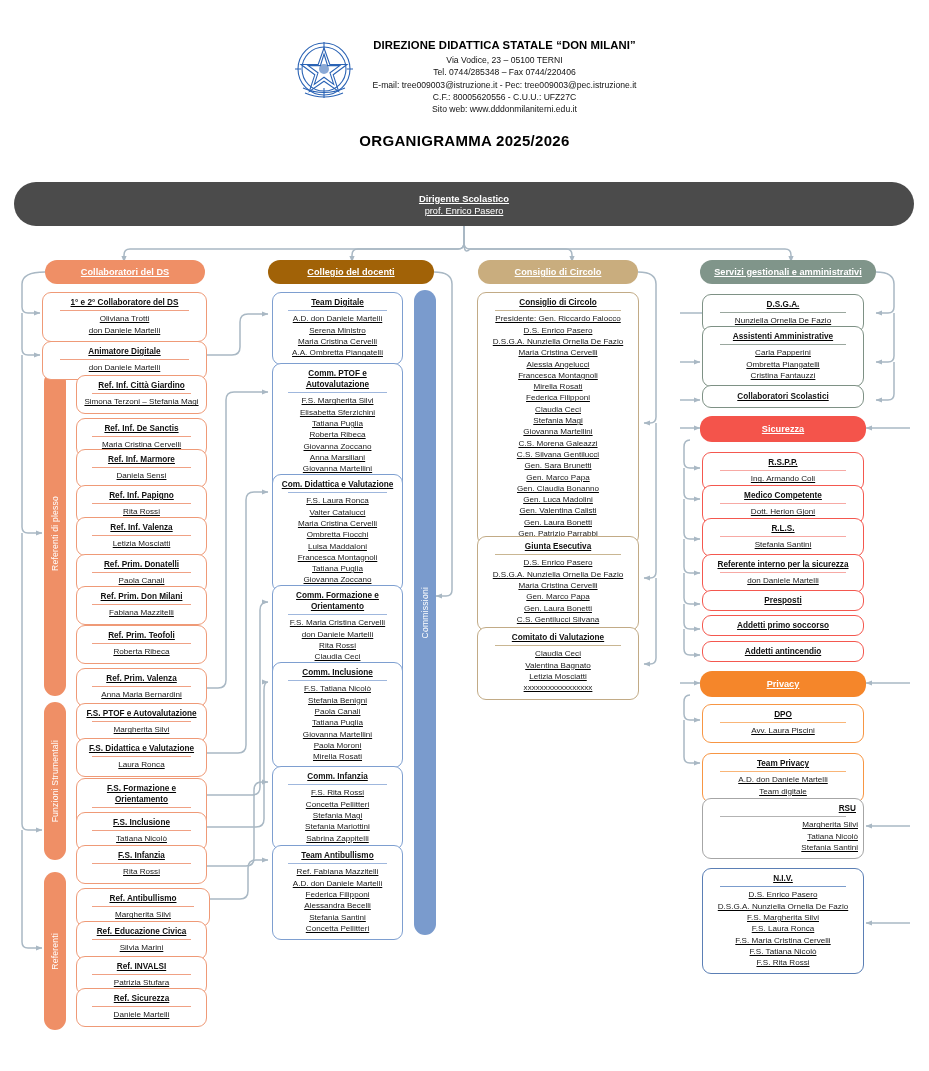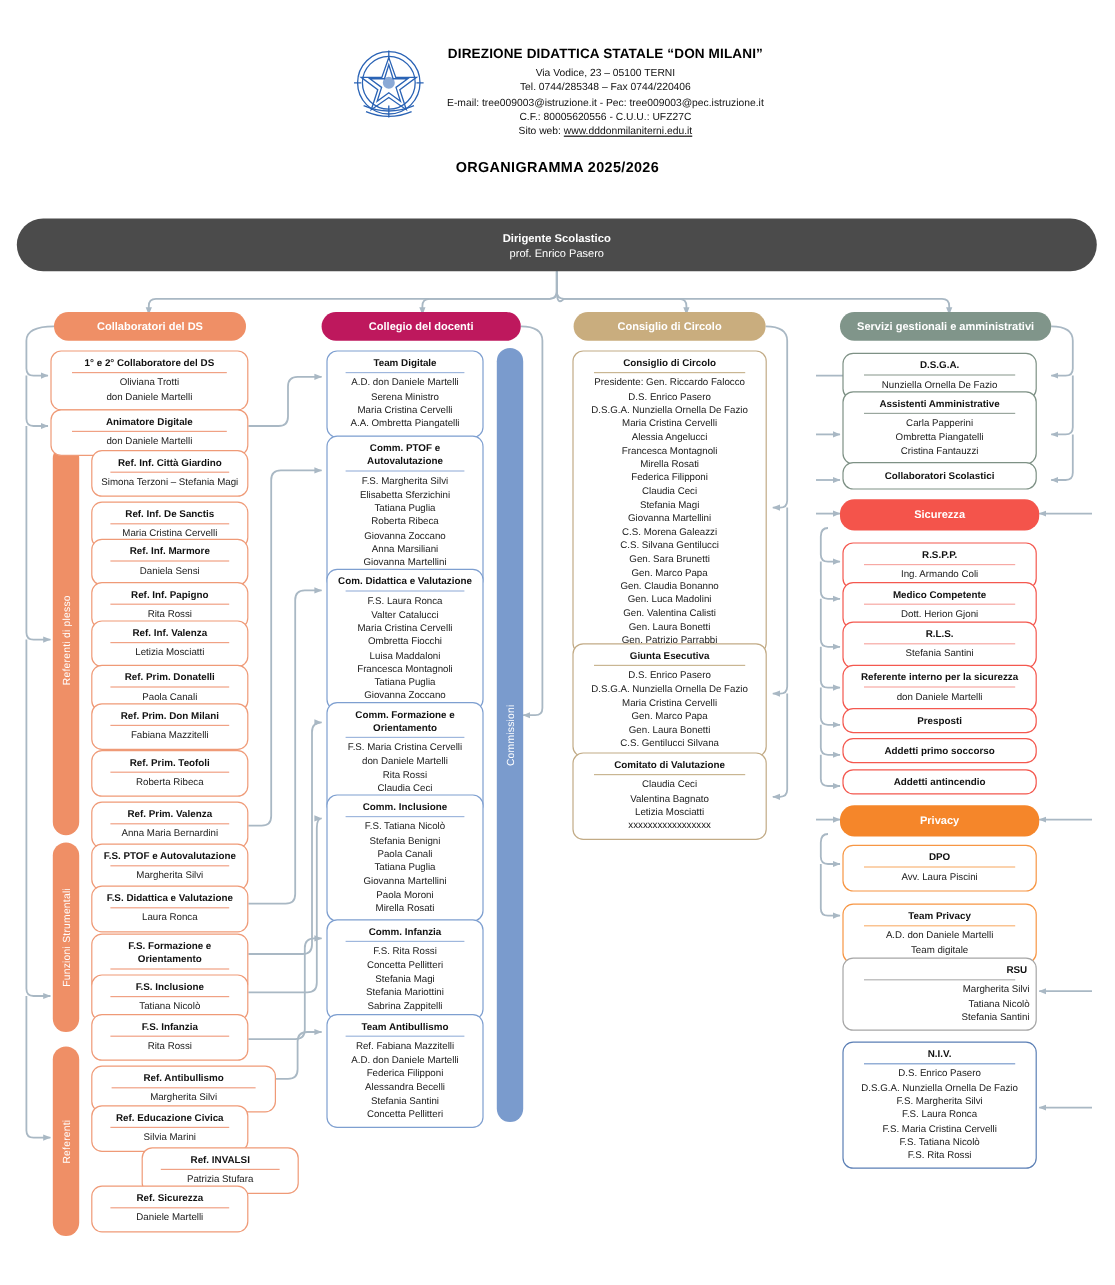--- a/index.html
+++ b/index.html
@@ -41,34 +41,34 @@
     font-weight: bold;
     letter-spacing: .1px;
     color: #000;
     margin-bottom: 3px;
   }
   .lh-line {
     font-size: 8.6px;
     color: #111;
     line-height: 12.3px;
   }
-  .lh-link { text-decoration: underline; color: #111; margin-top: 48px; }
+  .lh-link { color: #111; margin-top: 48px; }
   .doc-title {
     position: absolute;
     left: 0; top: 132px;
     width: 929px;
     text-align: center;
-    font-size: 12px;
+    font-size: 15px;
     font-weight: bold;
     letter-spacing: .3px;
     color: #000;
   }
 
   
-  .node { position: absolute; z-index: 2; }
+  .node { position: absolute; z-index: 2; text-decoration: underline; }
 
   .ds-bar {
     left: 14px; top: 182px;
     width: 900px; height: 44px;
     background: #4b4b4b;
     border-radius: 22px;
     color: #fff;
     display: flex; flex-direction: column;
     align-items: center; justify-content: center;
     gap: 2px;
@@ -251,21 +251,21 @@
   </div>
 
   <div class="doc-title">ORGANIGRAMMA 2025/2026</div>
 
   <div class="node ds-bar">
     <div class="t1">Dirigente Scolastico</div>
     <div class="t2">prof. Enrico Pasero</div>
   </div>
 
   <div class="node pill" style="left:45px;top:260px;width:160px;background:#ef8f66;">Collaboratori del DS</div>
-  <div class="node pill" style="left:268px;top:260px;width:166px;background:#be185d;">Collegio del docenti</div>
+  <div class="node pill" style="left:268px;top:260px;width:166px;background:#a16207;">Collegio del docenti</div>
   <div class="node pill" style="left:478px;top:260px;width:160px;background:#c9ad7e;">Consiglio di Circolo</div>
   <div class="node pill" style="left:700px;top:416px;width:166px;height:26px;background:#f4544b;">Sicurezza</div>
   <div class="node pill" style="left:700px;top:260px;width:176px;background:#80958a;">Servizi gestionali e amministrativi</div>
   <div class="node pill" style="left:700px;top:671px;width:166px;height:26px;background:#f5862a;">Privacy</div>
 
   <div class="vbar" style="left:44px;top:371px;height:325px;background:#ef8f66;">
     <span>Referenti di plesso</span>
   </div>
   <div class="vbar" style="left:44px;top:702px;height:158px;background:#ef8f66;">
     <span>Funzioni Strumentali</span>
@@ -352,31 +352,31 @@
       <div class="node card v-orange" style="left: 76px; top: 812px; width: 131px;">
         <div class="hd">F.S. Inclusione</div>
         <div class="rule"></div>
         <div class="mem">Tatiana Nicolò</div>
       </div>
       <div class="node card v-orange" style="left: 76px; top: 845px; width: 131px;">
         <div class="hd">F.S. Infanzia</div>
         <div class="rule"></div>
         <div class="mem">Rita Rossi</div>
       </div>
-      <div class="node card v-orange" style="left: 76px; top: 888px; width: 154px;">
+      <div class="node card v-orange" style="left: 76px; top: 888px; width: 134px;">
         <div class="hd">Ref. Antibullismo</div>
         <div class="rule"></div>
         <div class="mem">Margherita Silvi</div>
       </div>
       <div class="node card v-orange" style="left: 76px; top: 921px; width: 131px;">
         <div class="hd">Ref. Educazione Civica</div>
         <div class="rule"></div>
         <div class="mem">Silvia Marini</div>
       </div>
-      <div class="node card v-orange" style="left: 76px; top: 956px; width: 131px; margin-left: 42px;">
+      <div class="node card v-orange" style="left: 76px; top: 956px; width: 131px;">
         <div class="hd">Ref. INVALSI</div>
         <div class="rule"></div>
         <div class="mem">Patrizia Stufara</div>
       </div>
       <div class="node card v-orange" style="left: 76px; top: 988px; width: 131px;">
         <div class="hd">Ref. Sicurezza</div>
         <div class="rule"></div>
         <div class="mem">Daniele Martelli</div>
       </div>
       <div class="node card v-blue" style="left: 272px; top: 292px; width: 131px;">

